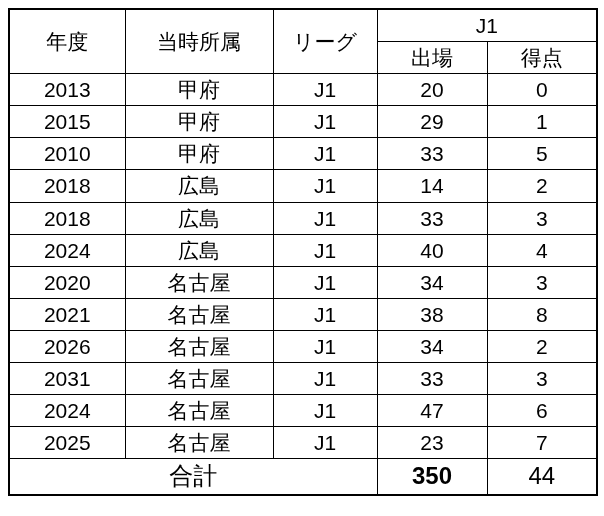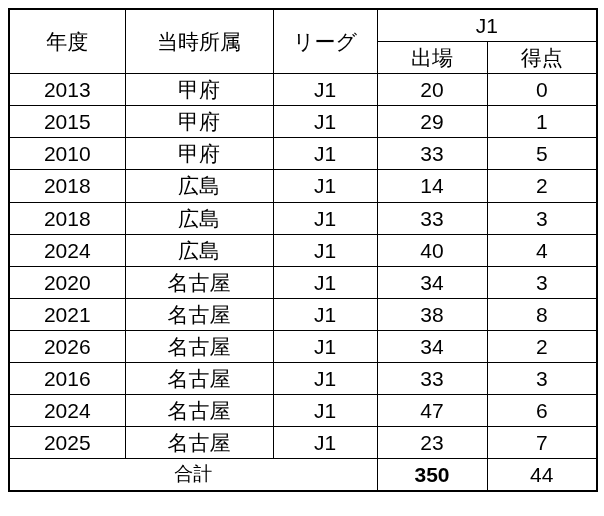--- a/index.html
+++ b/index.html
@@ -67,24 +67,24 @@
   }
   td.club,
   td.league {
     font-size: 22px;
     font-weight: bold;
   }
   td.num {
     font-size: 21px;
   }
   tr.total td {
-    font-size: 21px;
+    font-size: 24px;
   }
   tr.total td.total-label {
-    font-size: 19px;
+    font-size: 24px;
     margin-left: 12px;
   }
   tr.total td.total-apps {
     font-weight: bold;
   }
 </style>
 </head>
 <body>
 
 <div class="sheet">
@@ -166,21 +166,21 @@
         <td class="num">8</td>
       </tr>
       <tr>
         <td class="year">2026</td>
         <td class="club">名古屋</td>
         <td class="league">J1</td>
         <td class="num">34</td>
         <td class="num">2</td>
       </tr>
       <tr>
-        <td class="year">2016</td>
+        <td class="year">2031</td>
         <td class="club">名古屋</td>
         <td class="league">J1</td>
         <td class="num">33</td>
         <td class="num">3</td>
       </tr>
       <tr>
         <td class="year">2024</td>
         <td class="club">名古屋</td>
         <td class="league">J1</td>
         <td class="num">47</td>

